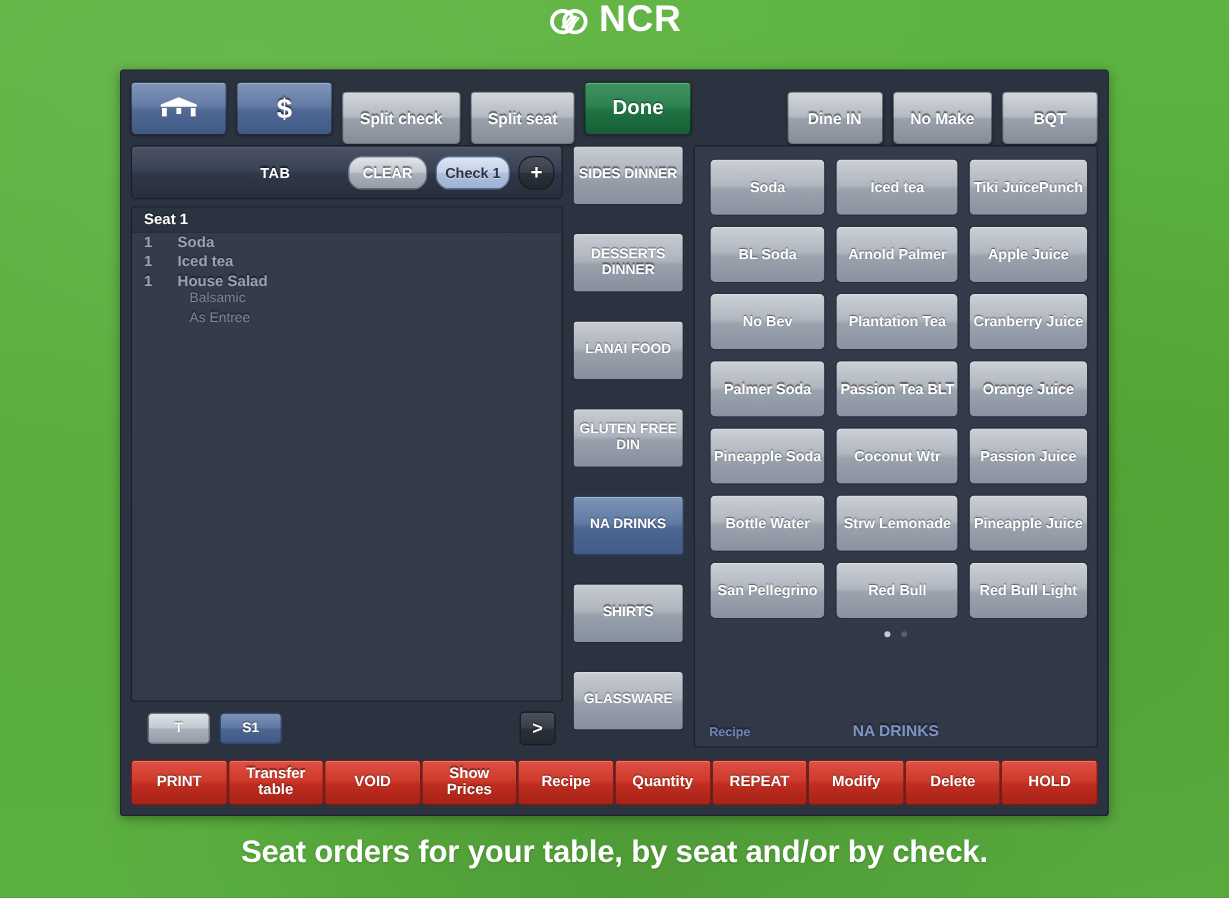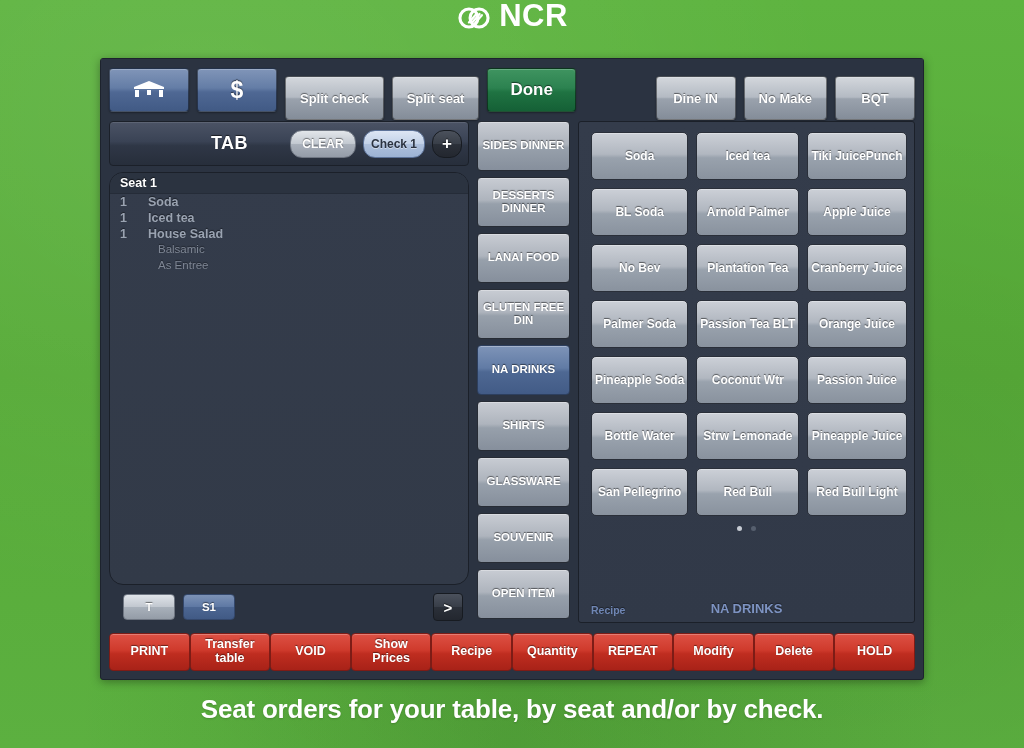--- a/index.html
+++ b/index.html
@@ -121,21 +121,21 @@
     display: flex;
     align-items: center;
     padding: 0 6px;
     position: relative;
     box-shadow: inset 0 1px 0 rgba(255,255,255,0.10);
   }
   .tab-title {
     flex: 1;
     text-align: center;
     color: #ffffff;
-    font-size: 18px;
+    font-size: 12px;
     font-weight: bold;
     letter-spacing: 0.5px;
     text-shadow: 0 -1px 1px rgba(0,0,0,0.6);
     padding-left: 60px;
   }
   .hdr-btn {
     height: 28px;
     border-radius: 12px;
     display: flex;
     align-items: center;
@@ -165,21 +165,21 @@
     background: linear-gradient(180deg, #4b515c 0%, #393f49 48%, #2b3039 52%, #23272f 100%);
     border: 1px solid #171b21;
     color: #ffffff;
     font-size: 17px;
     text-shadow: 0 -1px 1px rgba(0,0,0,0.6);
   }
 
   .order-list {
     flex: 1;
     border: 1px solid #1b2029;
-    border-radius: 14px;
+    border-radius: 3px;
     background: linear-gradient(180deg, #343c4b 0%, #323a48 100%);
     overflow: hidden;
     min-height: 0;
   }
   .seat-header {
     background: #2b3340;
     border-bottom: 1px solid #252c38;
     padding: 3px 10px;
     color: #ffffff;
     font-size: 12.5px;
@@ -249,21 +249,21 @@
     justify-content: center;
     cursor: pointer;
     text-shadow: 0 -1px 1px rgba(0,0,0,0.6);
   }
 
   
   .cat-col {
     width: 93px;
     display: flex;
     flex-direction: column;
-    gap: 6px;
+    gap: 23px;
     overflow: hidden;
     flex-shrink: 0;
   }
   .cat-btn {
     height: 50px;
     flex-shrink: 0;
     border-radius: 4px;
     border: 1px solid #272c35;
     background: linear-gradient(180deg, #c8ccd3 0%, #aeb4bd 46%, #97a0ab 54%, #868f9c 100%);
     color: #ffffff;

